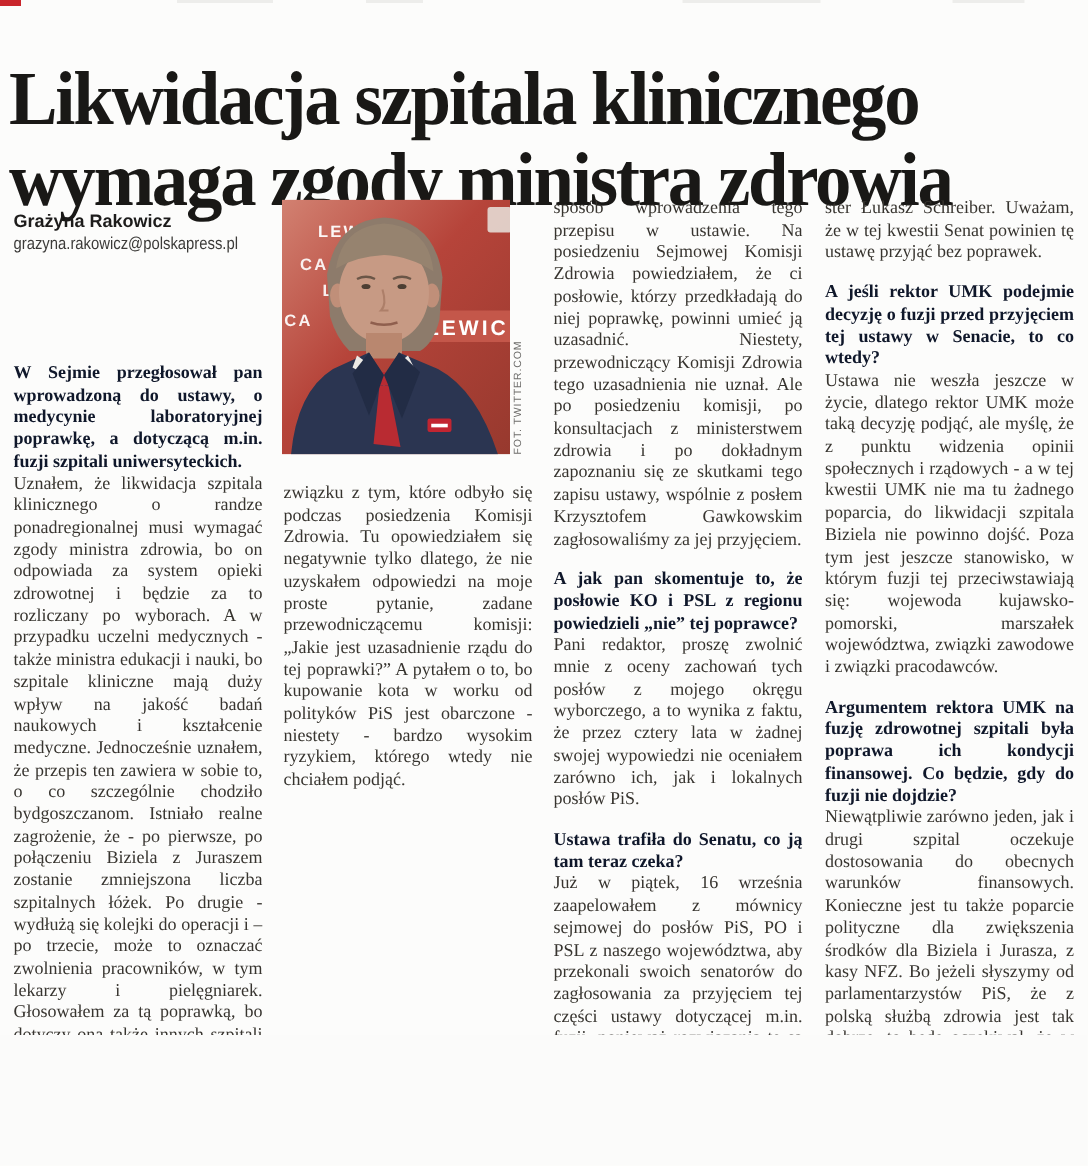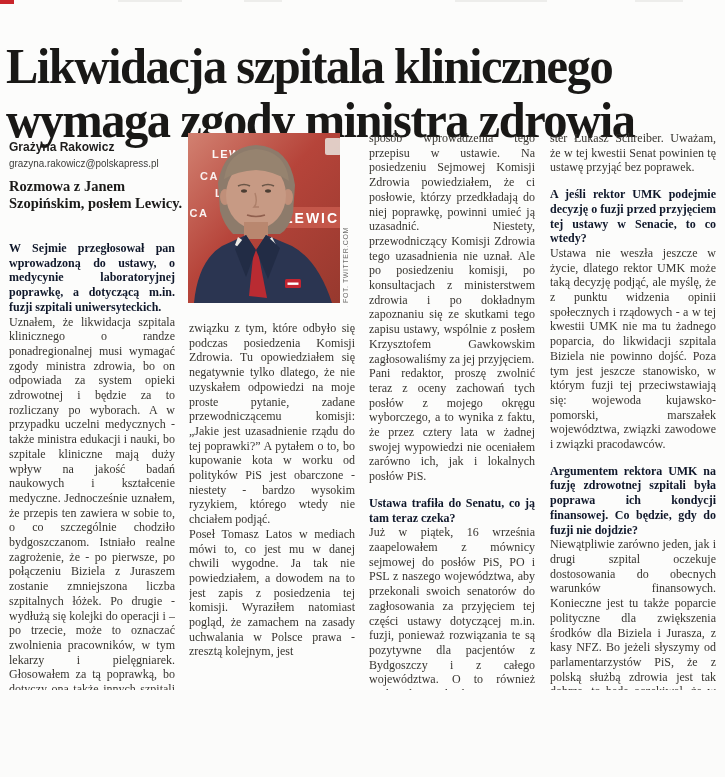--- a/index.html
+++ b/index.html
@@ -45,21 +45,20 @@
   <div class="smudge" style="left:118px;width:64px;"></div>
   <div class="smudge" style="left:244px;width:38px;"></div>
   <div class="smudge" style="left:455px;width:92px;"></div>
   <div class="smudge" style="left:635px;width:48px;"></div>
 
   <h1 class="headline"><span>Likwidacja szpitala klinicznego</span><br>
   <span>wymaga zgody ministra zdrowia</span></h1>
 
   <div class="author">Grażyna Rakowicz</div>
   <div class="email">grazyna.rakowicz@polskapress.pl</div>
-  <div class="lead">Rozmowa z Janem Szopińskim, posłem Lewicy.</div>
 
   <div class="photo">
     <svg width="152" height="170" viewBox="0 0 152 170" xmlns="http://www.w3.org/2000/svg">
       <defs>
         <linearGradient id="bgGrad" x1="0" y1="0" x2="1" y2="1">
           <stop offset="0" stop-color="#d28171"></stop>
           <stop offset="0.45" stop-color="#b6443a"></stop>
           <stop offset="1" stop-color="#97392e"></stop>
         </linearGradient>
       </defs>
@@ -102,26 +101,26 @@
 
   <div class="col" id="col1">
     <p class="q">W Sejmie przegłosował pan wprowadzoną do ustawy, o medycynie laboratoryjnej poprawkę, a dotyczącą m.in. fuzji szpitali uniwersyteckich.</p>
     <p class="a">Uznałem, że likwidacja szpitala klinicznego o randze ponadregionalnej musi wymagać zgody ministra zdrowia, bo on odpowiada za system opieki zdrowotnej i będzie za to rozliczany po wyborach. A w przypadku uczelni medycznych - także ministra edukacji i nauki, bo szpitale kliniczne mają duży wpływ na jakość badań naukowych i kształcenie medyczne. Jednocześnie uznałem, że przepis ten zawiera w sobie to, o co szczególnie chodziło bydgoszczanom. Istniało realne zagrożenie, że - po pierwsze, po połączeniu Biziela z Juraszem zostanie zmniejszona liczba szpitalnych łóżek. Po drugie - wydłużą się kolejki do operacji i – po trzecie, może to oznaczać zwolnienia pracowników, w tym lekarzy i pielęgniarek. Głosowałem za tą poprawką, bo dotyczy ona także innych szpitali w Polsce.</p>
     <p class="q">Za to podczas posiedzenia Sejmowej Komisji Zdrowia już nie.</p>
     <p class="a">To prawda, ale to głosowanie w Sejmie nie miało żadnego</p>
   </div>
 
   <div class="col" id="col2">
     <p class="a">związku z tym, które odbyło się podczas posiedzenia Komisji Zdrowia. Tu opowiedziałem się negatywnie tylko dlatego, że nie uzyskałem odpowiedzi na moje proste pytanie, zadane przewodniczącemu komisji: „Jakie jest uzasadnienie rządu do tej poprawki?” A pytałem o to, bo kupowanie kota w worku od polityków PiS jest obarczone - niestety - bardzo wysokim ryzykiem, którego wtedy nie chciałem podjąć.</p>
-    <p class="a">Poseł Tomasz Latos w mediach mówi to, co jest mu w danej chwili wygodne. Ja tak nie powiedziałem, a dowodem na to jest zapis z posiedzenia tej komisji. Wyraziłem natomiast pogląd, że zamachem na zasady uchwalania w Polsce prawa - zresztą kolejnym, jest</p>
   </div>
 
   <div class="col" id="col3">
     <p class="a">sposób wprowadzenia tego przepisu w ustawie. Na posiedzeniu Sejmowej Komisji Zdrowia powiedziałem, że ci posłowie, którzy przedkładają do niej poprawkę, powinni umieć ją uzasadnić. Niestety, przewodniczący Komisji Zdrowia tego uzasadnienia nie uznał. Ale po posiedzeniu komisji, po konsultacjach z ministerstwem zdrowia i po dokładnym zapoznaniu się ze skutkami tego zapisu ustawy, wspólnie z posłem Krzysztofem Gawkowskim zagłosowaliśmy za jej przyjęciem.</p>
-    <p class="a">Pani redaktor, proszę zwolnić teraz z oceny zachowań tych posłów z mojego okręgu wyborczego, a to wynika z faktu, że przez cztery lata w żadnej swojej wypowiedzi nie oceniałem zarówno ich, jak i lokalnych posłów PiS.</p>
+    <p class="q">A jak pan skomentuje to, że posłowie KO i PSL z regionu powiedzieli „nie” tej poprawce?</p>
+    <p class="a">Pani redaktor, proszę zwolnić mnie z oceny zachowań tych posłów z mojego okręgu wyborczego, a to wynika z faktu, że przez cztery lata w żadnej swojej wypowiedzi nie oceniałem zarówno ich, jak i lokalnych posłów PiS.</p>
     <p class="q">Ustawa trafiła do Senatu, co ją tam teraz czeka?</p>
     <p class="a">Już w piątek, 16 września zaapelowałem z mównicy sejmowej do posłów PiS, PO i PSL z naszego województwa, aby przekonali swoich senatorów do zagłosowania za przyjęciem tej części ustawy dotyczącej m.in. fuzji, ponieważ rozwiązania te są pozytywne dla pacjentów z Bydgoszczy i z całego województwa. O to również apelował w mediach mini-</p>
   </div>
 
   <div class="col" id="col4">
     <p class="a">ster Łukasz Schreiber. Uważam, że w tej kwestii Senat powinien tę ustawę przyjąć bez poprawek.</p>
     <p class="q">A jeśli rektor UMK podejmie decyzję o fuzji przed przyjęciem tej ustawy w Senacie, to co wtedy?</p>
     <p class="a">Ustawa nie weszła jeszcze w życie, dlatego rektor UMK może taką decyzję podjąć, ale myślę, że z punktu widzenia opinii społecznych i rządowych - a w tej kwestii UMK nie ma tu żadnego poparcia, do likwidacji szpitala Biziela nie powinno dojść. Poza tym jest jeszcze stanowisko, w którym fuzji tej przeciwstawiają się: wojewoda kujawsko-pomorski, marszałek województwa, związki zawodowe i związki pracodawców.</p>
     <p class="q">Argumentem rektora UMK na fuzję zdrowotnej szpitali była poprawa ich kondycji finansowej. Co będzie, gdy do fuzji nie dojdzie?</p>
     <p class="a">Niewątpliwie zarówno jeden, jak i drugi szpital oczekuje dostosowania do obecnych warunków finansowych. Konieczne jest tu także poparcie polityczne dla zwiększenia środków dla Biziela i Jurasza, z kasy NFZ. Bo jeżeli słyszymy od parlamentarzystów PiS, że z polską służbą zdrowia jest tak dobrze, to będę oczekiwał, że w najbliższym czasie zajmiemy się zwiększeniem kontraktów dla tych szpitali. ©℗</p>

